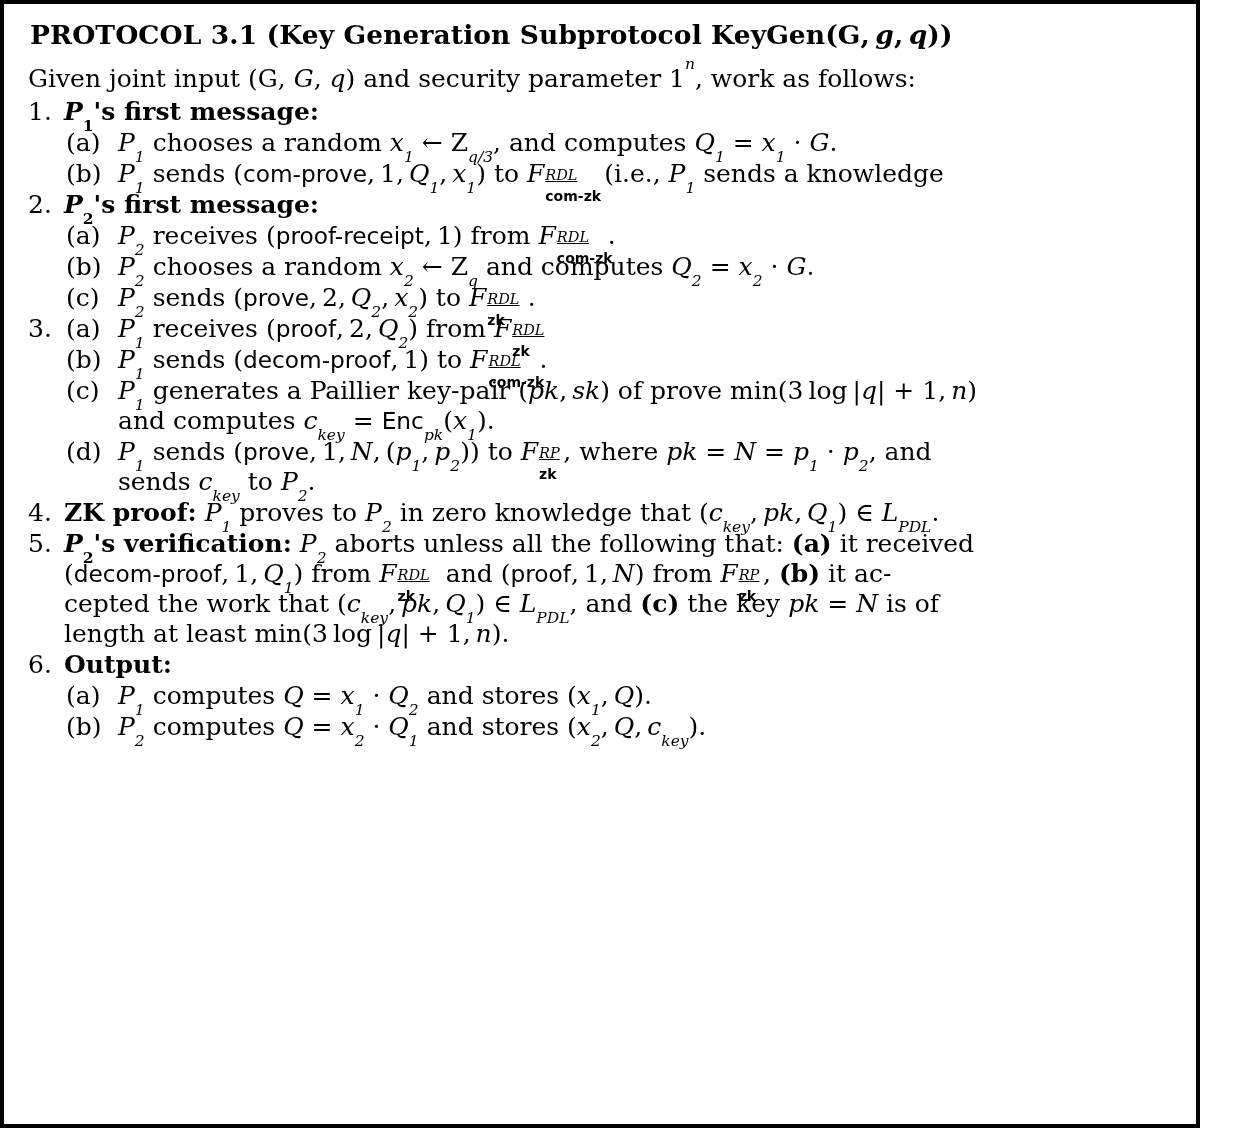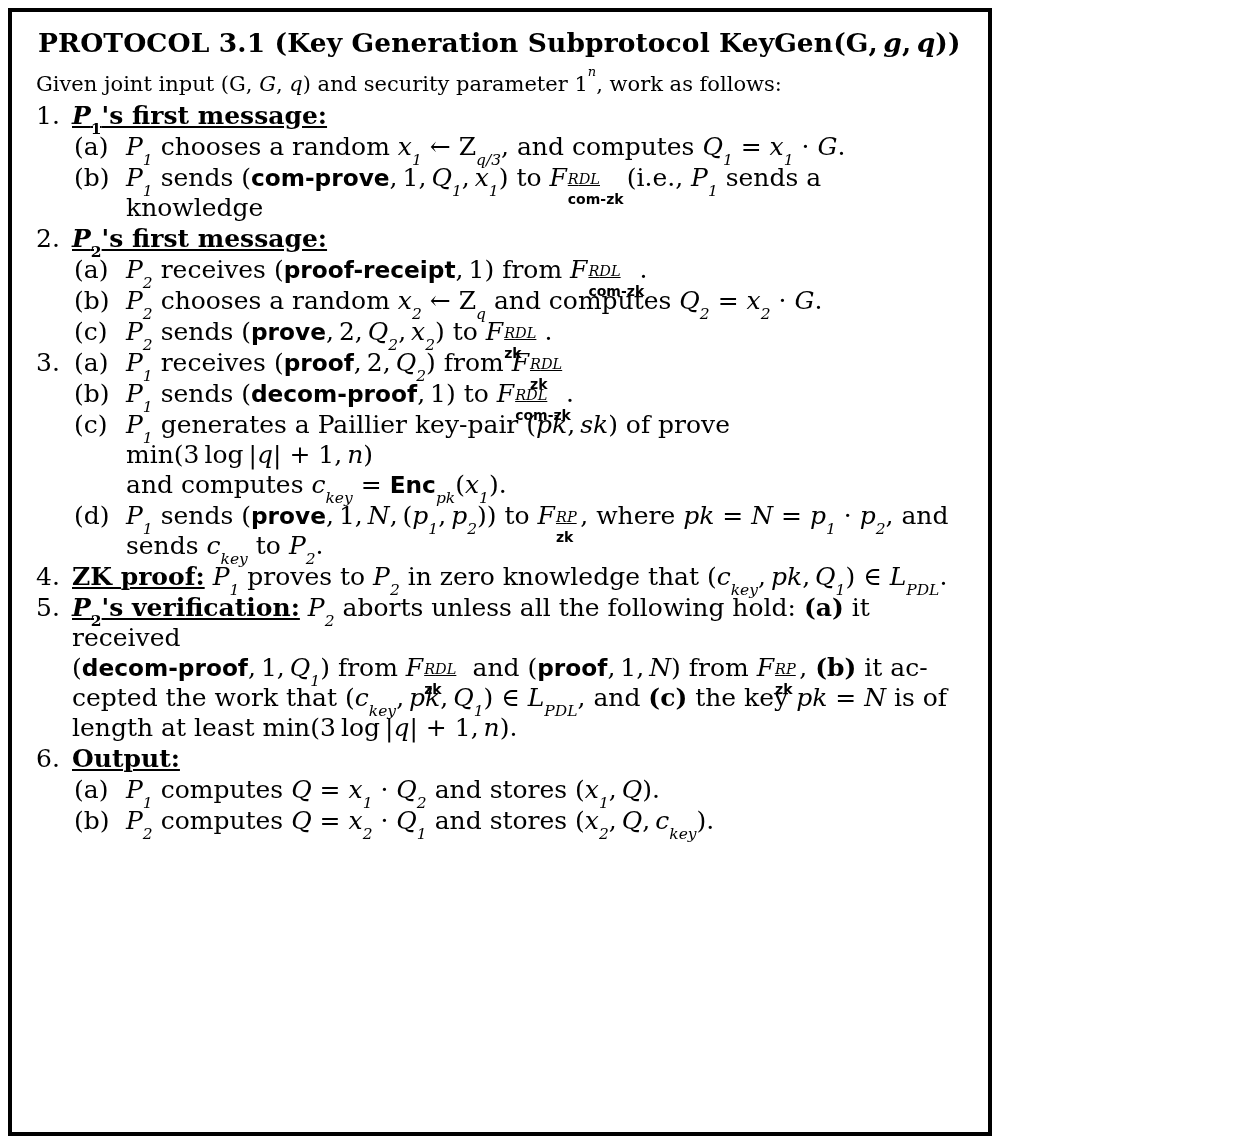--- a/index.html
+++ b/index.html
@@ -10,39 +10,38 @@
   body {
     width: 1240px;
     height: 1144px;
     font-family: "DejaVu Serif", "Liberation Serif", serif;
     color: #000000;
     overflow: hidden;
   }
 
   .protocol-box {
     box-sizing: border-box;
-    width: 984px;
+    width: 1200px;
     height: 1128px;
-    margin: 8px;
     border: 4px solid #000000;
     padding: 16px 22px 10px 22px;
     background: #ffffff;
   }
 
   .proto-title {
     font-size: 26.5px;
     font-weight: bold;
     line-height: 1.14;
     letter-spacing: 0.1px;
     margin: 0 0 14px 4px;
     white-space: nowrap;
   }
 
   .intro {
-    font-size: 21px;
+    font-size: 25px;
     line-height: 1.16;
     margin: 0 0 4px 2px;
     white-space: nowrap;
   }
 
   ol.items {
     list-style: none;
     margin: 0;
     padding: 0;
   }
@@ -76,31 +75,30 @@
   ol.sub > li > .sublabel {
     position: absolute;
     left: 2px;
     top: 0;
     width: 48px;
     text-align: left;
   }
 
   .itemhead {
     font-weight: bold;
-    text-decoration: underline;
   }
   .cont {
     display: block;
     text-indent: 0;
   }
 
   
   .mi { font-style: italic; }
   .bb { font-family: "DejaVu Serif", serif; }
-  .sans { font-family: "DejaVu Sans", "Liberation Sans", sans-serif; font-weight: bold; font-size: 0.93em; }
+  .sans { font-family: "DejaVu Sans", "Liberation Sans", sans-serif; font-weight: normal; font-size: 0.93em; }
 
   sub, sup {
     font-size: 0.62em;
     line-height: 0;
     position: relative;
   }
   sub { bottom: -0.28em; }
   sup { top: -0.55em; }
 
   .fcal {
@@ -291,21 +289,21 @@
       <span>in zero knowledge that</span>
       (<span class="mi">c</span><sub class="mi">key</sub>, <span class="mi">pk</span>, <span class="mi">Q</span><sub class="mi">1</sub>)
       <span>∈</span>
       <span class="mi">L</span><sub class="mi">PDL</sub>.
     </li>
 
     <li>
       <span class="num">5.</span>
       <span class="itemhead"><span class="mi">P</span><sub>2</sub><span>'s verification:</span></span>
       <span class="mi">P</span><sub class="mi">2</sub>
-      <span>aborts unless all the following hold:</span>
+      <span>aborts unless all the following that:</span>
       <b>(a)</b>
       <span>it received</span>
       <span class="cont">
         (<span class="sans">decom-proof</span>, <span>1</span>, <span class="mi">Q</span><sub class="mi">1</sub>)
         <span>from</span>
         <span class="fcal"><span class="fsym">F</span><span class="fstack"><span class="fsup"><span class="mi">R</span><span class="mi">DL</span></span><span class="fsub">zk</span></span><span class="spacer">R D L</span></span>
         <span>and</span>
         (<span class="sans">proof</span>, <span>1</span>, <span class="mi">N</span>)
         <span>from</span>
         <span class="fcal"><span class="fsym">F</span><span class="fstack"><span class="fsup"><span class="mi">R</span><span class="mi">P</span></span><span class="fsub">zk</span></span><span class="spacer">R P</span></span>,

